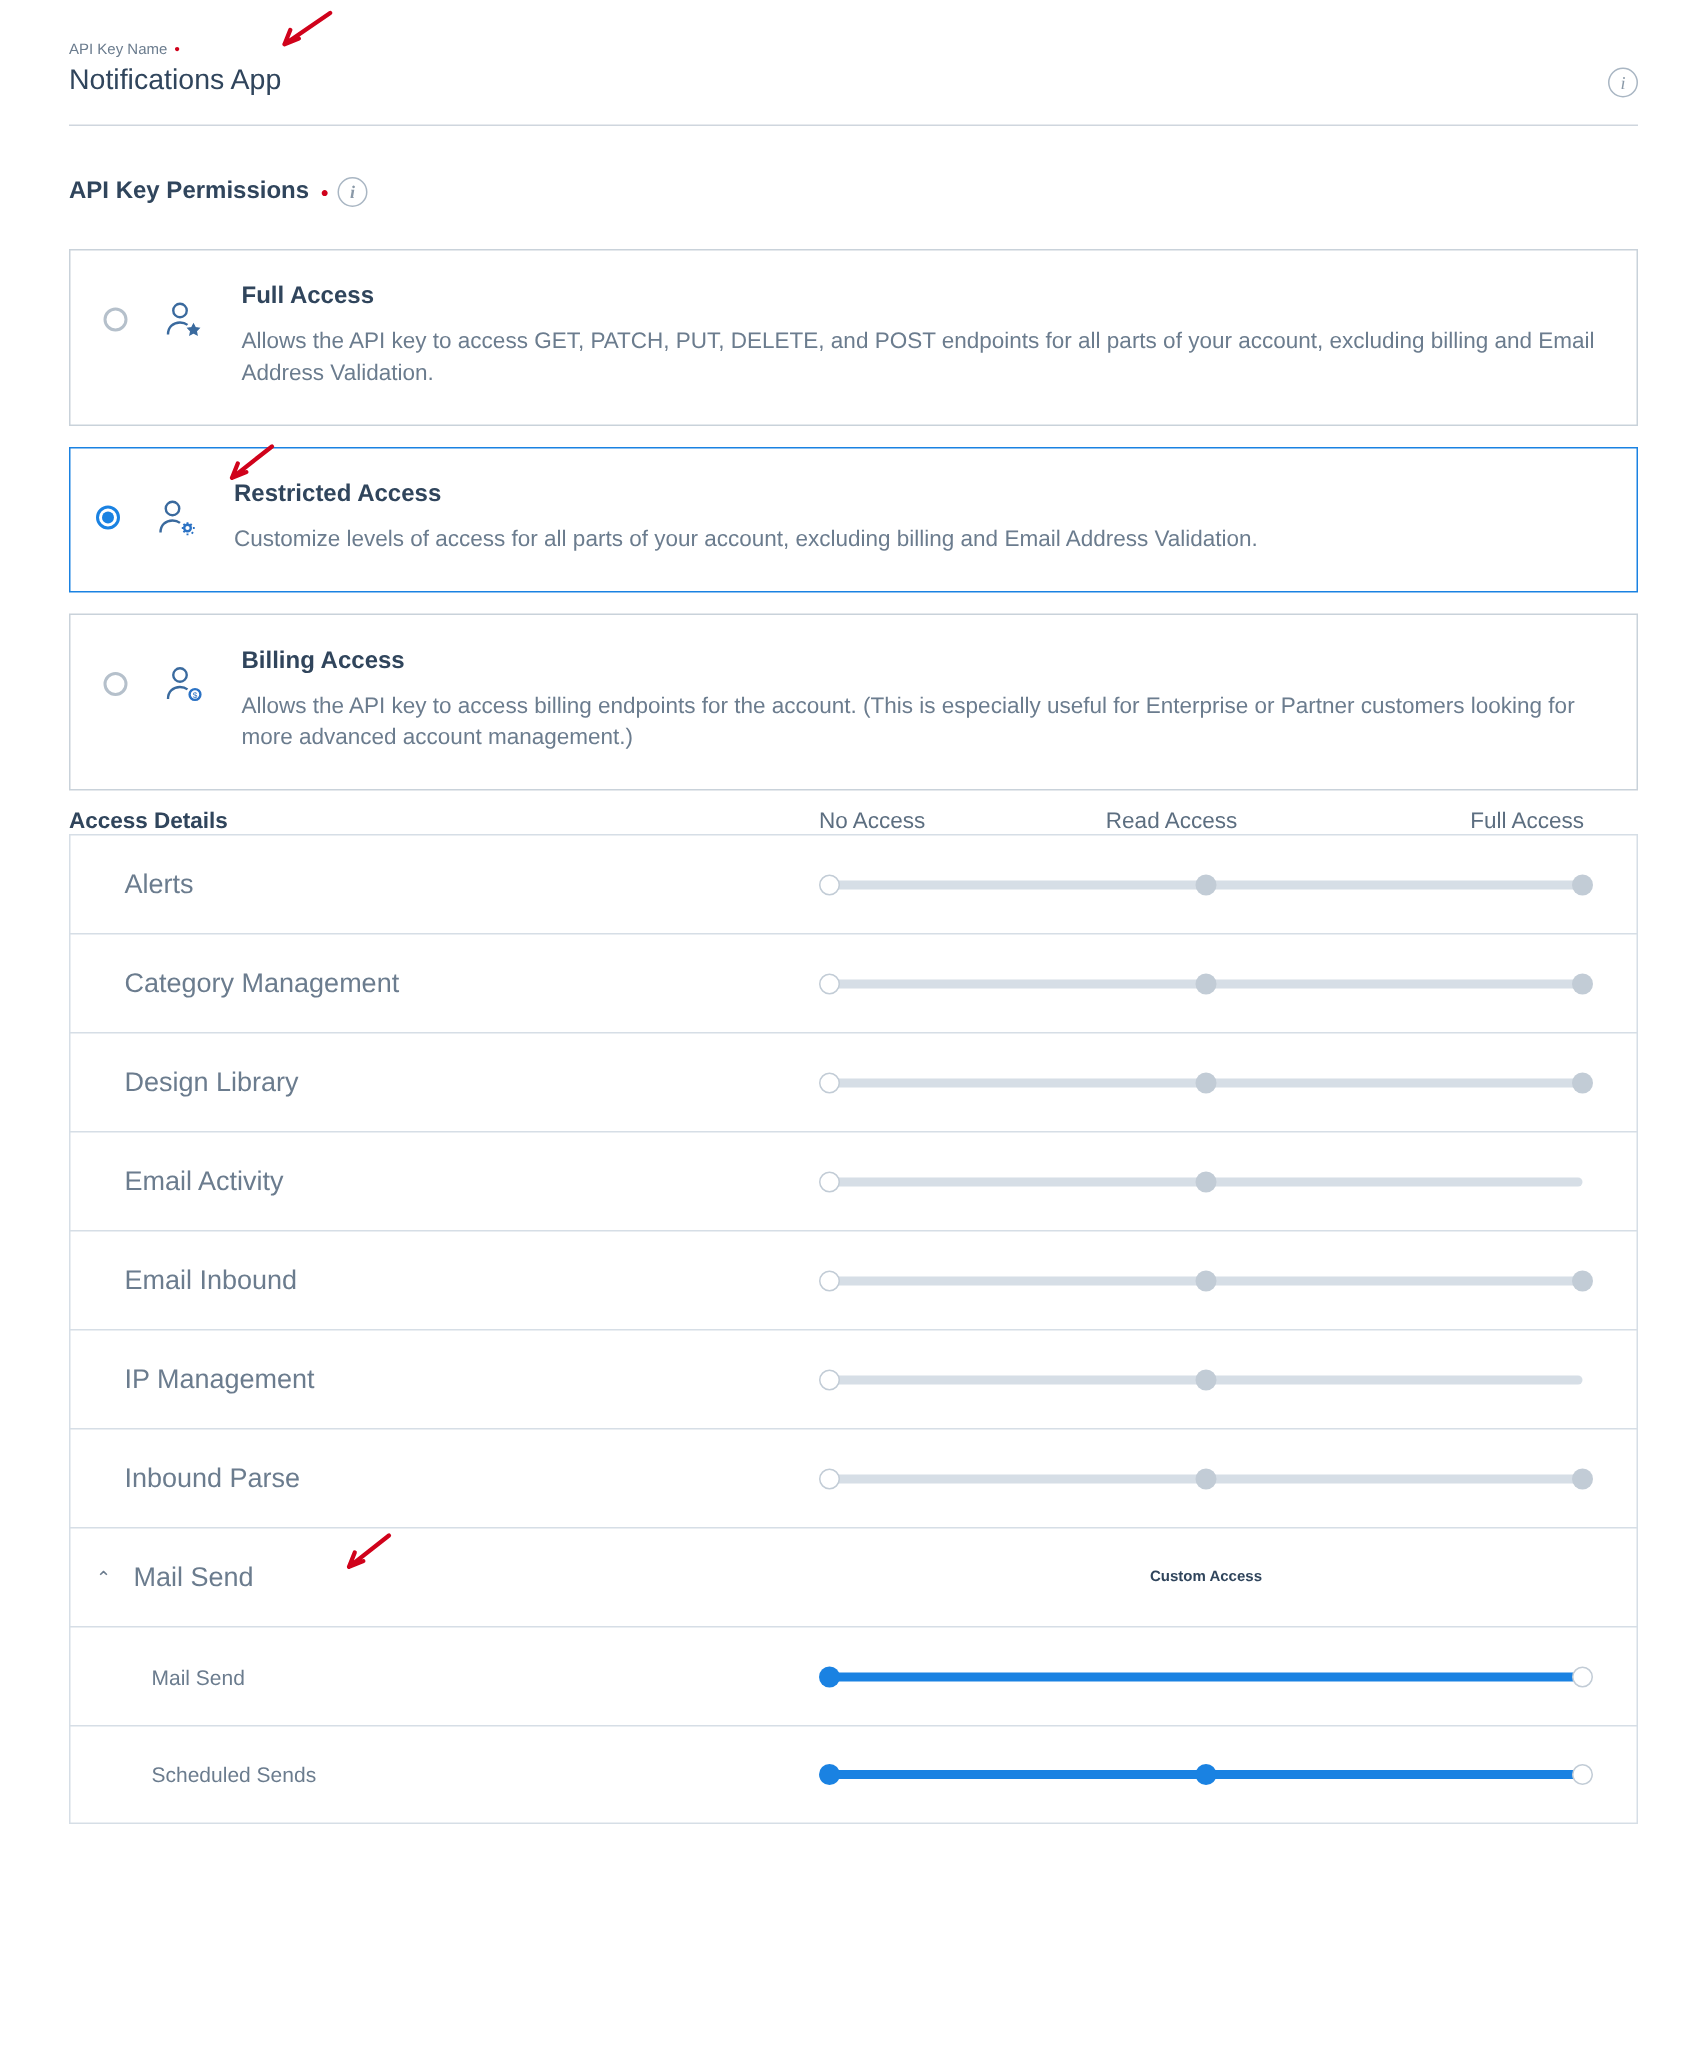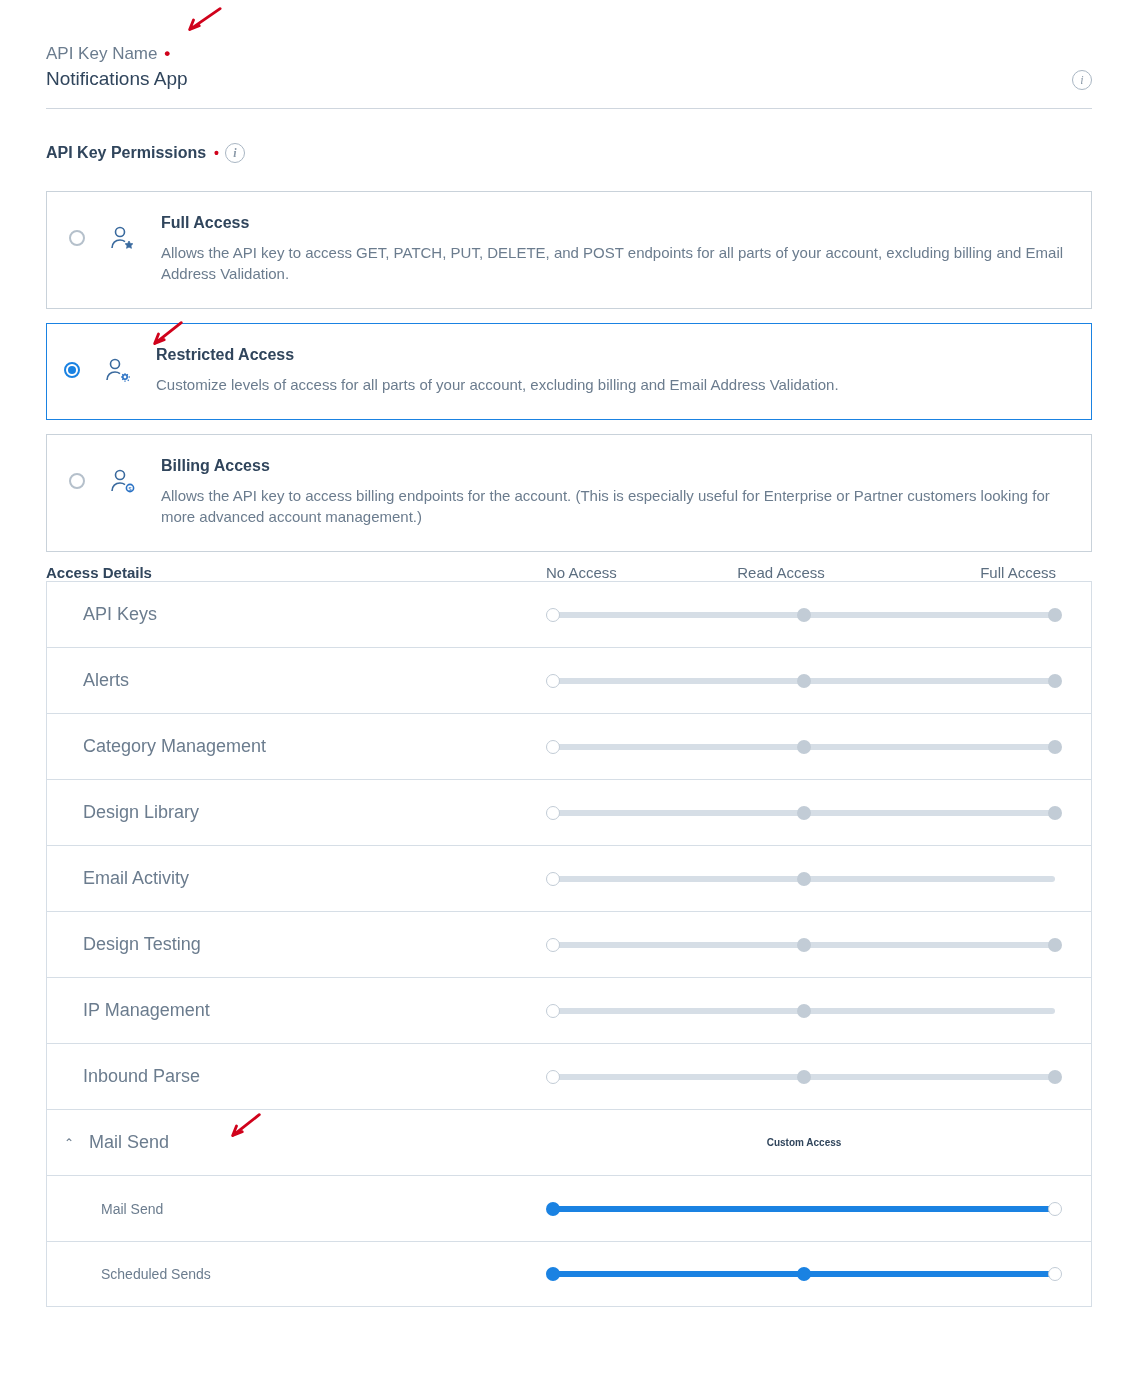--- a/index.html
+++ b/index.html
@@ -5,24 +5,23 @@
   * { box-sizing: border-box; margin: 0; padding: 0; }
   body {
     font-family: -apple-system, BlinkMacSystemFont, "Segoe UI", Helvetica, Arial, sans-serif;
     background: #ffffff;
     color: #2c3e50;
     width: 1138px;
     padding: 0;
   }
   .page { padding: 28px 46px 0 46px; }
   .field-label {
-    font-size: 17px;
+    font-size: 10px;
     color: #6b7c8e;
     margin-bottom: 4px;
-    margin-top: 16px;
   }
   .req-dot { color: #d0021b; font-weight: 700; margin-left: 2px; }
   .name-row {
     display: flex;
     align-items: flex-end;
     justify-content: space-between;
     border-bottom: 1px solid #cfd6de;
     padding-bottom: 18px;
     margin-bottom: 34px;
   }
@@ -280,76 +279,66 @@
 
   <div class="details-header">
     <div class="details-title">Access Details</div>
     <div class="col-header">No Access</div>
     <div class="col-header" style="text-align:center; padding-right:40px;">Read Access</div>
     <div class="col-header" style="text-align:right; padding-right:36px;">Full Access</div>
   </div>
 
   <div>
 
-    <div class="access-row">
-      <div class="row-label">API Keys</div>
+
+    <div class="access-row">
+      <div class="row-label">Alerts</div>
       <div class="slider">
         <div class="track">
           <div class="thumb white" style="left:0%;"></div>
           <div class="stop" style="left:50%;"></div>
           <div class="stop" style="left:100%;"></div>
         </div>
       </div>
     </div>
 
     <div class="access-row">
-      <div class="row-label">Alerts</div>
+      <div class="row-label">Category Management</div>
       <div class="slider">
         <div class="track">
           <div class="thumb white" style="left:0%;"></div>
           <div class="stop" style="left:50%;"></div>
           <div class="stop" style="left:100%;"></div>
         </div>
       </div>
     </div>
 
     <div class="access-row">
-      <div class="row-label">Category Management</div>
+      <div class="row-label">Design Library</div>
       <div class="slider">
         <div class="track">
           <div class="thumb white" style="left:0%;"></div>
           <div class="stop" style="left:50%;"></div>
           <div class="stop" style="left:100%;"></div>
         </div>
       </div>
     </div>
 
     <div class="access-row">
-      <div class="row-label">Design Library</div>
-      <div class="slider">
-        <div class="track">
-          <div class="thumb white" style="left:0%;"></div>
-          <div class="stop" style="left:50%;"></div>
-          <div class="stop" style="left:100%;"></div>
-        </div>
-      </div>
-    </div>
-
-    <div class="access-row">
       <div class="row-label">Email Activity</div>
       <div class="slider">
         <div class="track">
           <div class="thumb white" style="left:0%;"></div>
           <div class="stop" style="left:50%;"></div>
         </div>
       </div>
     </div>
 
     <div class="access-row">
-      <div class="row-label">Design Testing</div>
+      <div class="row-label">Email Inbound</div>
       <div class="slider">
         <div class="track">
           <div class="thumb white" style="left:0%;"></div>
           <div class="stop" style="left:50%;"></div>
           <div class="stop" style="left:100%;"></div>
         </div>
       </div>
     </div>
 
     <div class="access-row">

